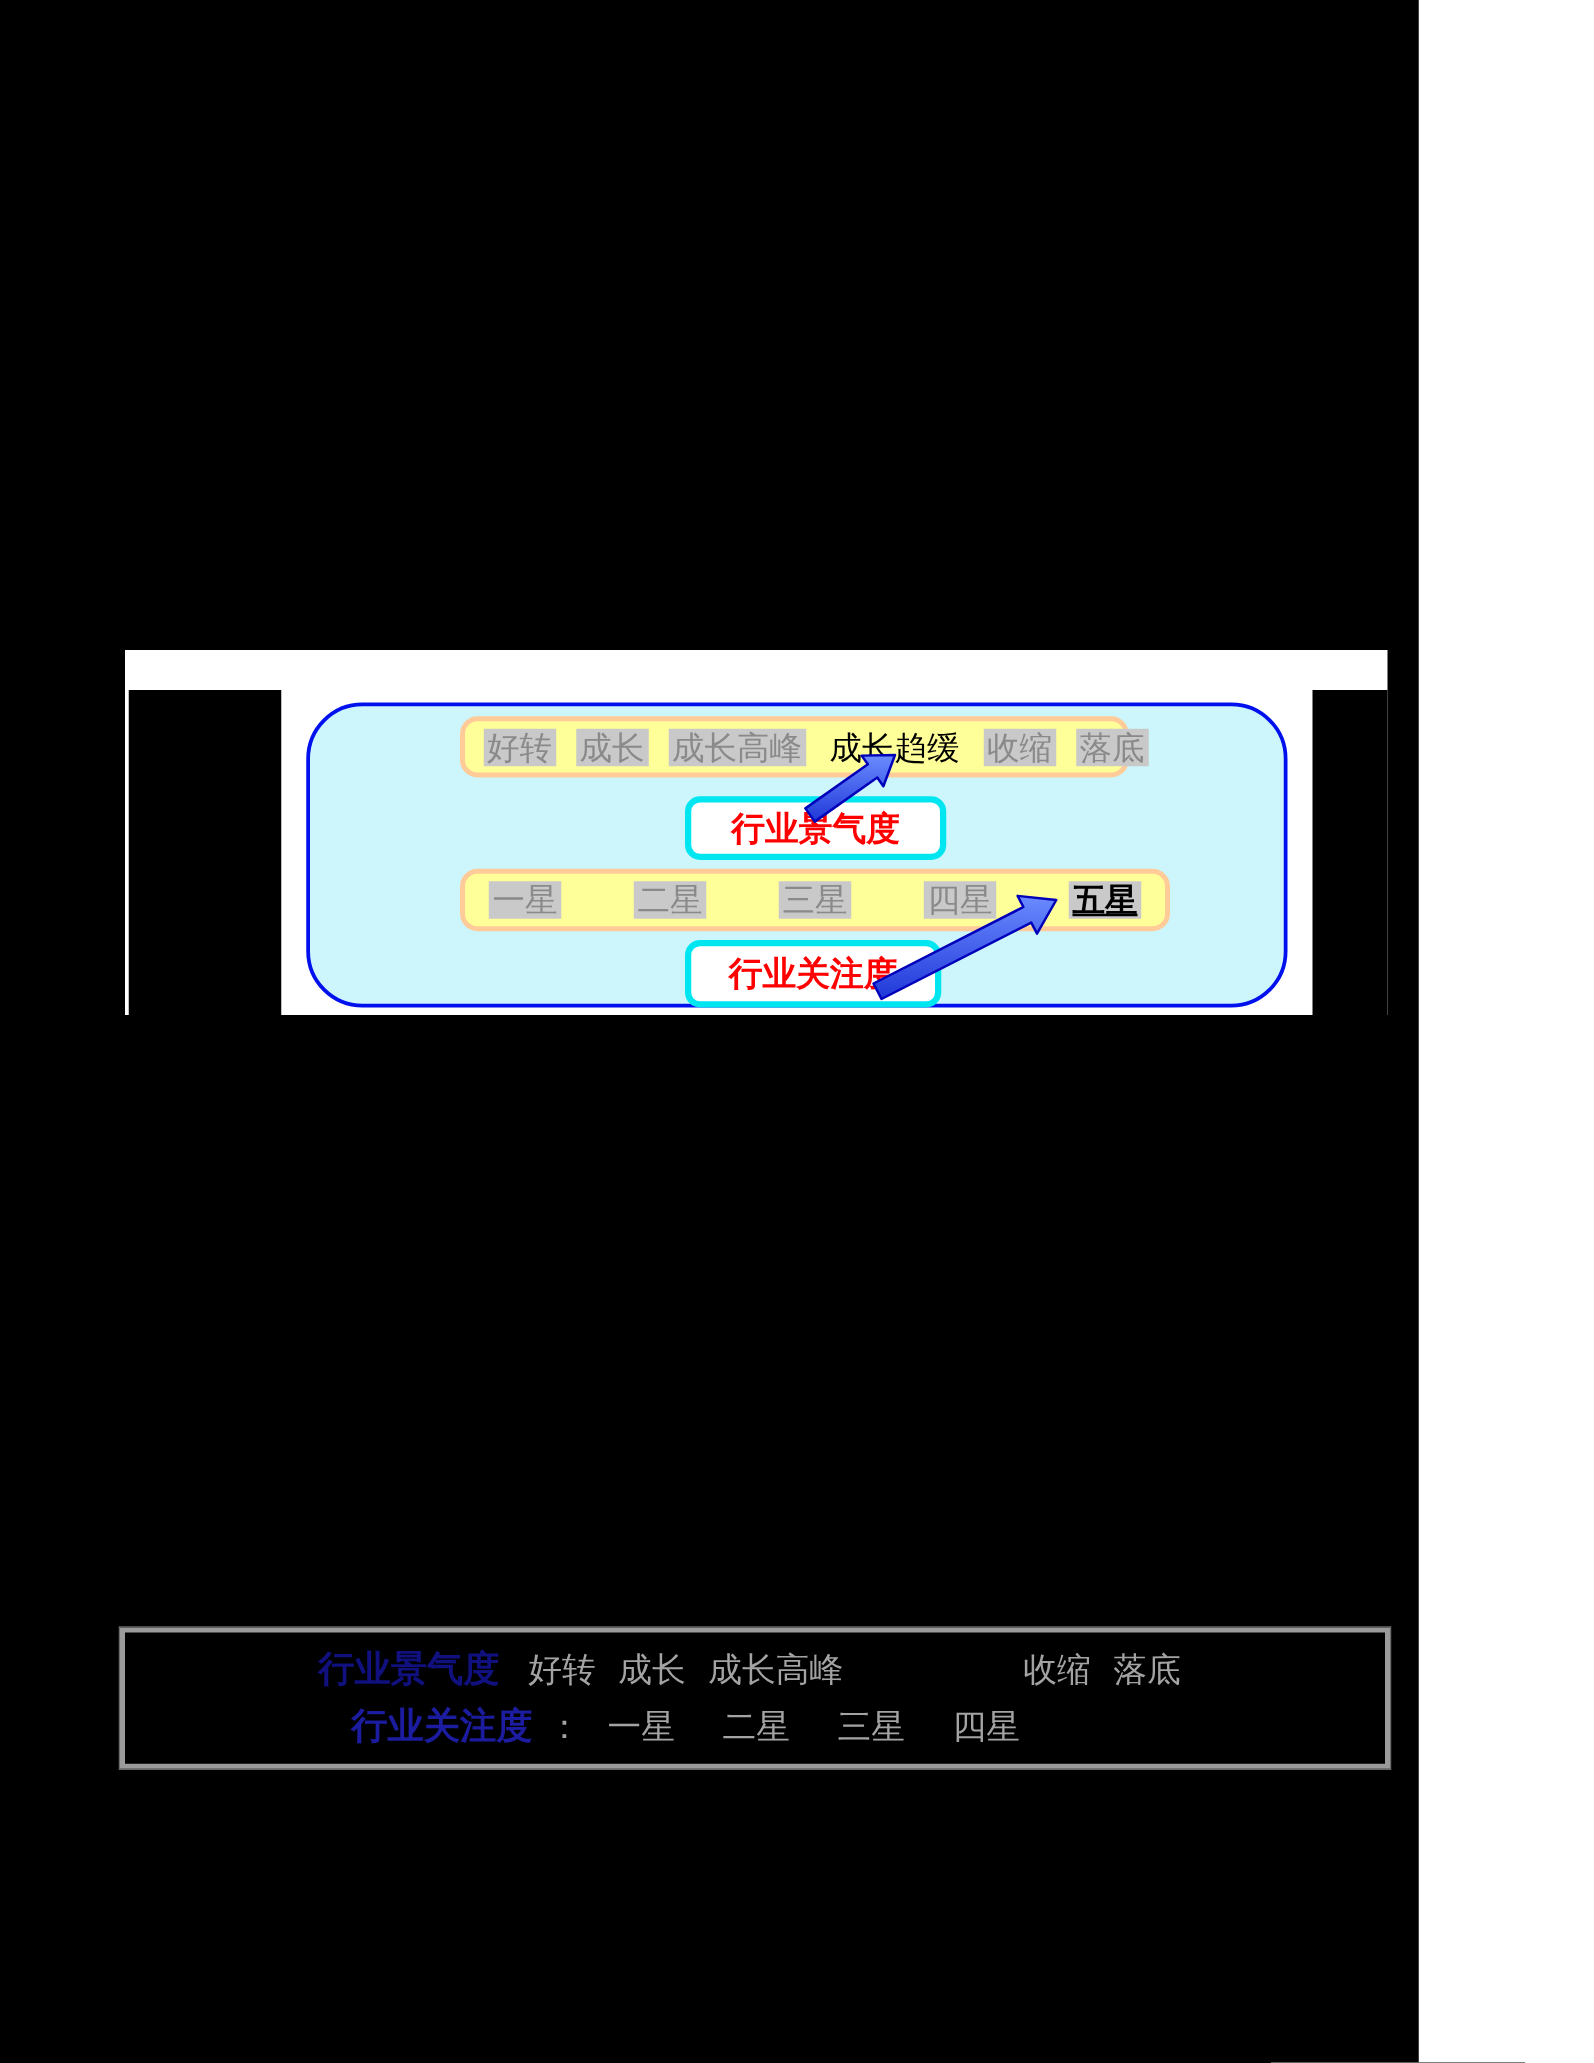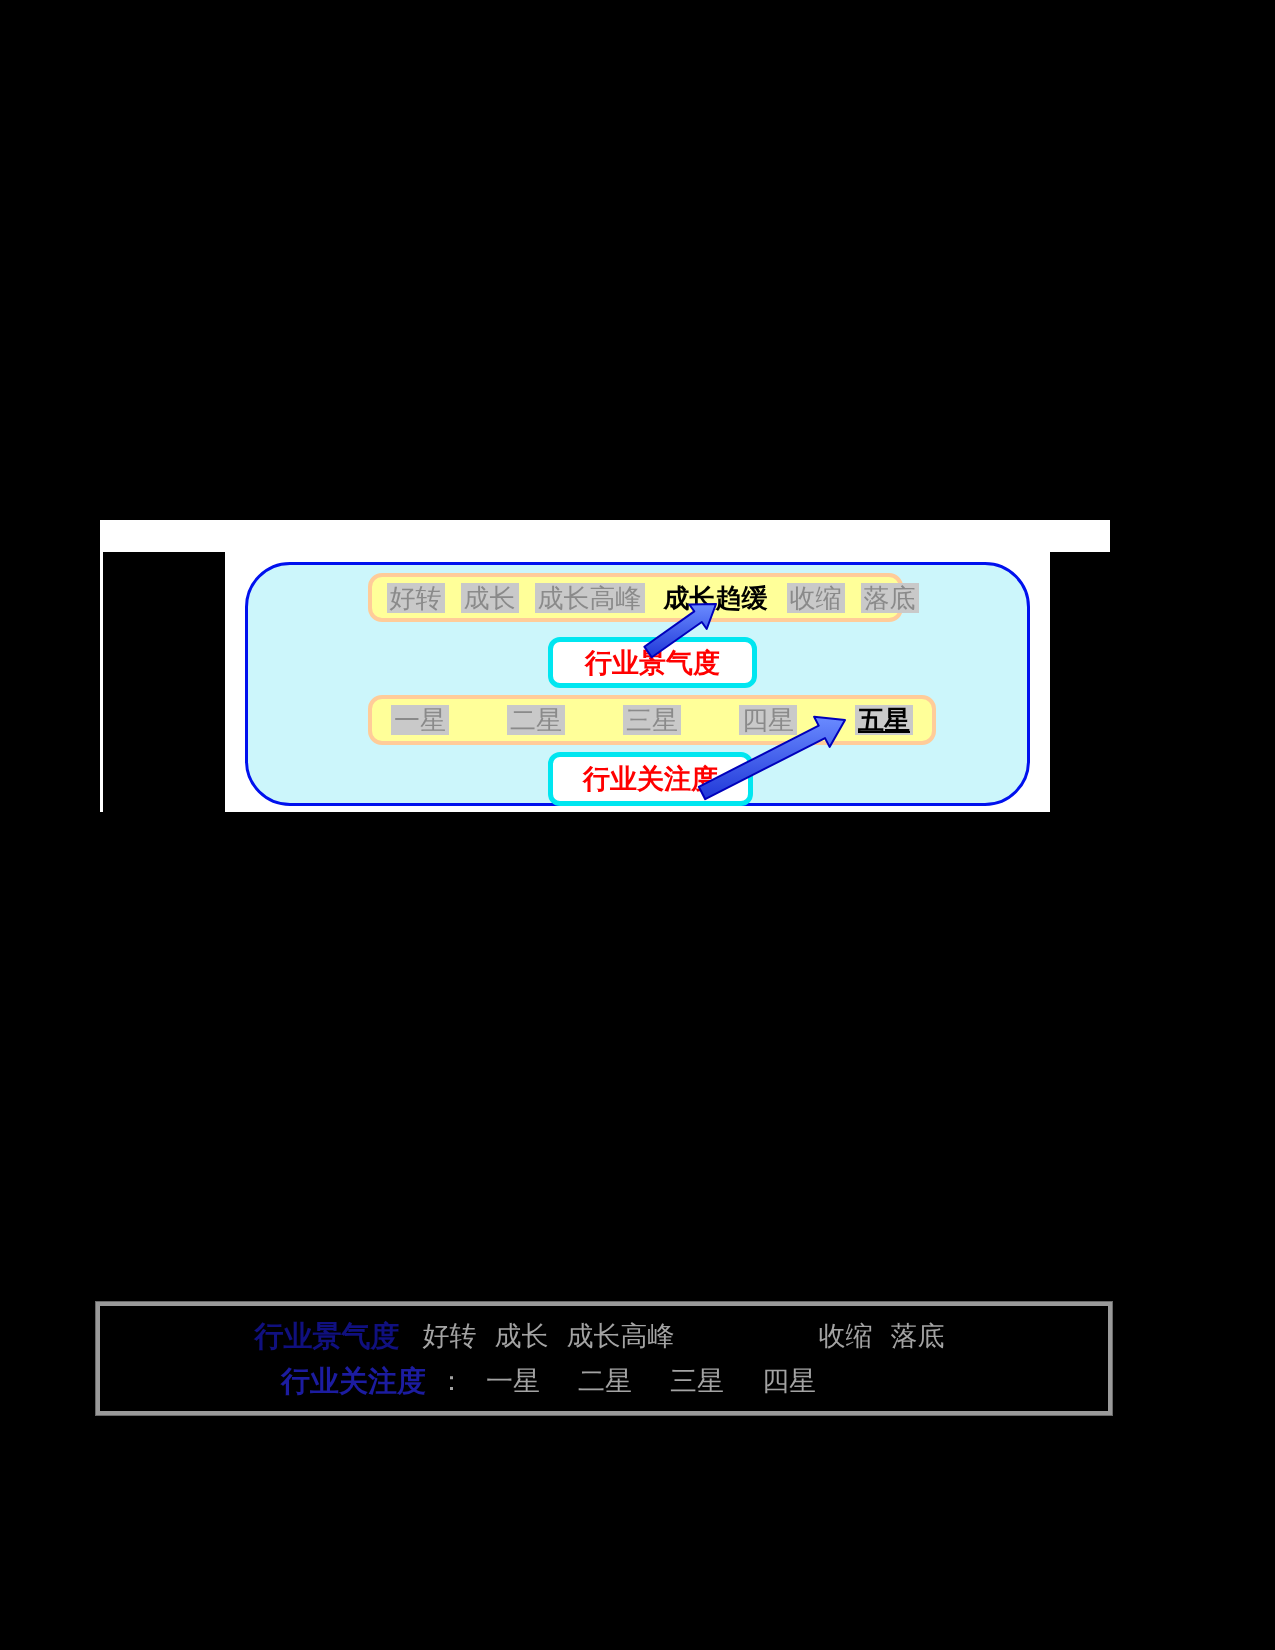--- a/index.html
+++ b/index.html
@@ -1,39 +1,39 @@
 <!DOCTYPE html>
 <html style="--page_bg: #000000; --band_bg: #ffffff; --container_fill: #ccf6fb; --container_border: #0011ee; --bar_fill: #ffff99; --bar_border: #ffcc99; --item_bg: #c9c9c9; --item_text: #8a8a8a; --label_border: #00e6f0; --label_text: #ff0000; --arrow_fill_light: #6a8bff; --arrow_fill_dark: #2038d8; --arrow_border: #0000bb; --legend_border: #9a9a9a; --legend_term_boom: #10107f; --legend_term_attention: #1c1ca0; --legend_item: #a3a3a3;"><head>
 <meta charset="utf-8">
 <style>
   html,body{margin:0;padding:0;}
   body{font-family:"Liberation Sans","DejaVu Sans",sans-serif;}
   *{box-sizing:border-box;}
-  .page{position:relative;width:1275px;height:1650px;background:var(--page_bg,#000);overflow:hidden;}
+  .page{position:relative;width:1135px;height:1650px;background:var(--page_bg,#000);overflow:hidden;}
 
   
   .band{position:absolute;left:100px;top:520px;width:1010px;height:292px;background:var(--band_bg,#fff);}
   .flank{position:absolute;background:var(--page_bg,#000);}
   .flank-left{left:3px;top:32px;width:122px;height:260px;}
   .flank-right{left:950px;top:32px;width:60px;height:260px;}
 
   
   .container{position:absolute;left:145px;top:42px;width:785px;height:244px;
     background:var(--container_fill,#ccf6fb);border:3px solid var(--container_border,#0011ee);
     border-radius:45px;}
 
   
   .bar{position:absolute;background:var(--bar_fill,#ffff99);border:4px solid var(--bar_border,#ffcc99);
     border-radius:14px;display:flex;align-items:center;justify-content:center;}
   .bar1{left:120px;top:8px;width:535px;height:49px;padding-left:34px;}
   .bar2{left:120px;top:130px;width:568px;height:50px;}
   .item{font-size:26px;line-height:1;color:var(--item_text,#8a8a8a);background:var(--item_bg,#c9c9c9);
     padding:2px 3px;margin:0 8px;white-space:nowrap;}
   .bar2 .item{margin:0 29px;}
-  .item.em{background:transparent;color:#000;font-weight:bold;}
+  .item.em{background:transparent;color:#000;font-weight:normal;}
   .item.em-boxed{color:#000;font-weight:bold;text-decoration:underline;}
 
   
   .label-box{position:absolute;background:#fff;border:5px solid var(--label_border,#00e6f0);
     border-radius:12px;display:flex;align-items:center;justify-content:center;
     color:var(--label_text,#f00);font-weight:bold;font-size:27px;white-space:nowrap;}
   .label1{left:300px;top:72px;width:209px;height:51px;}
   .label2{left:300px;top:187px;width:205px;height:54px;}
 
   .arrows{position:absolute;left:0;top:0;width:785px;height:244px;pointer-events:none;}

